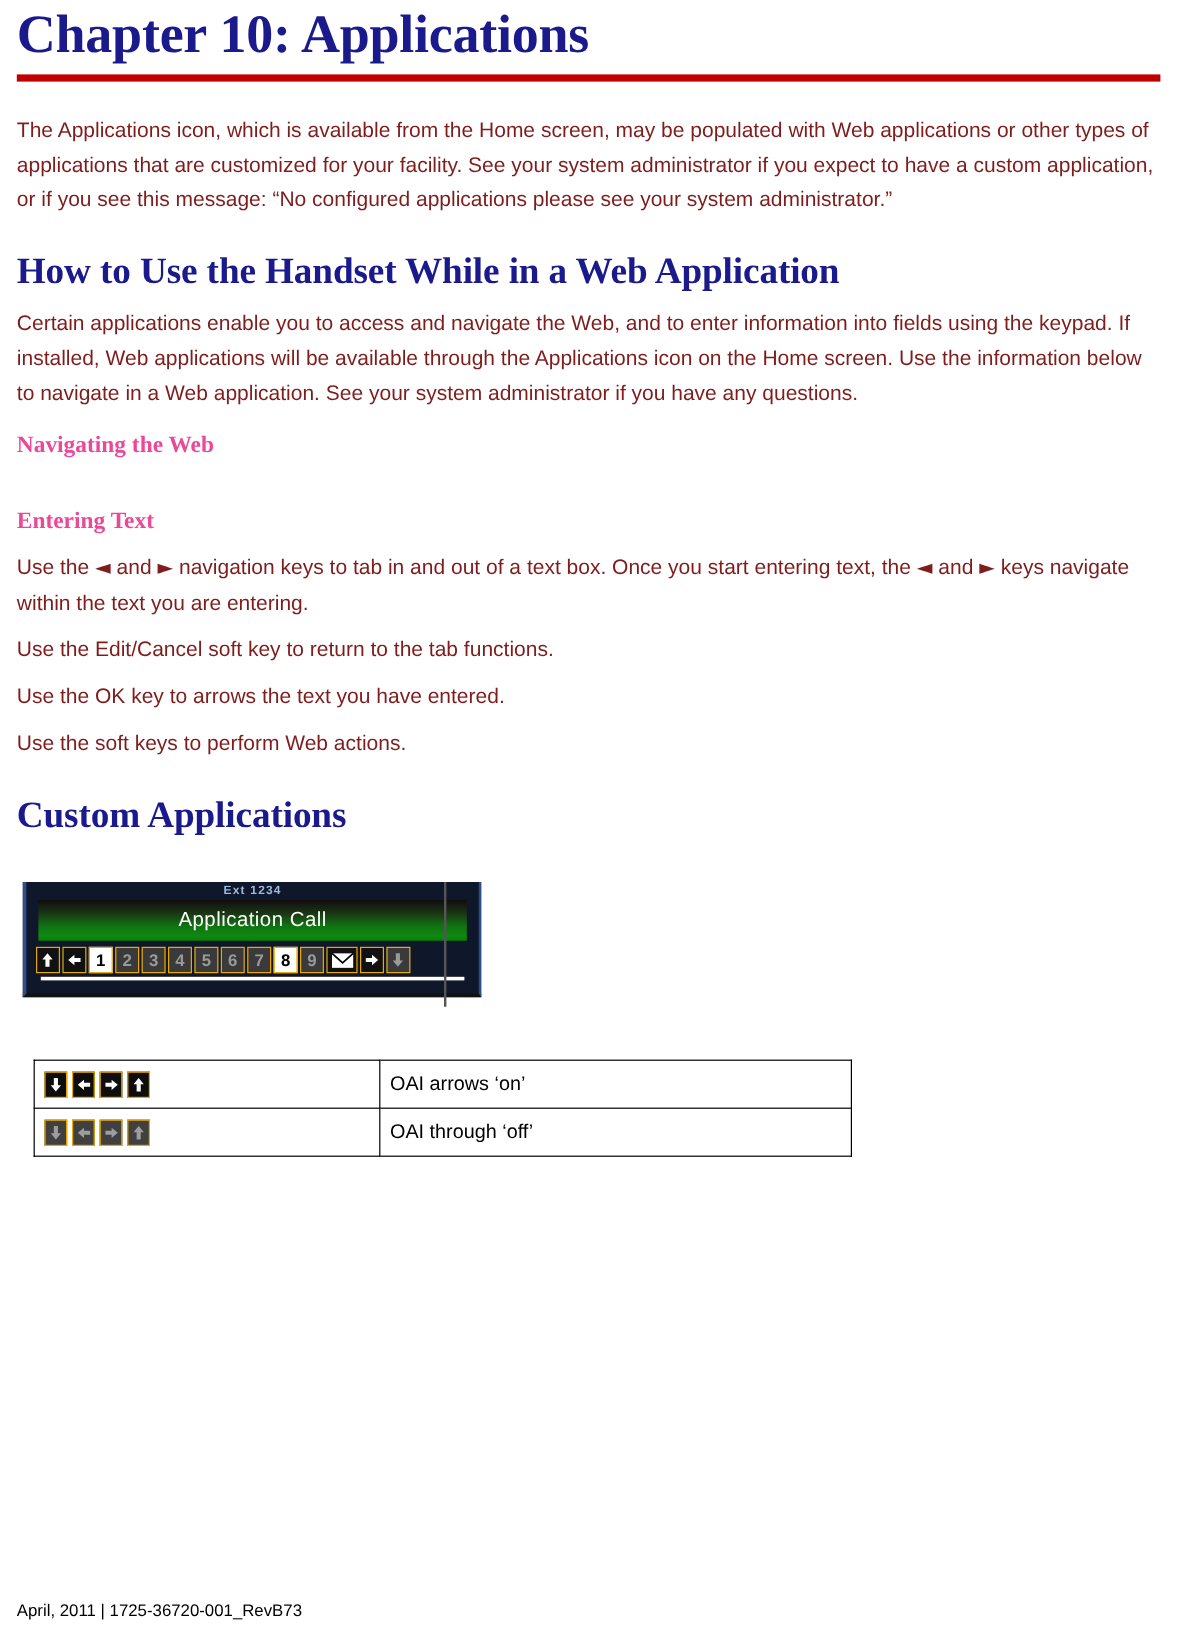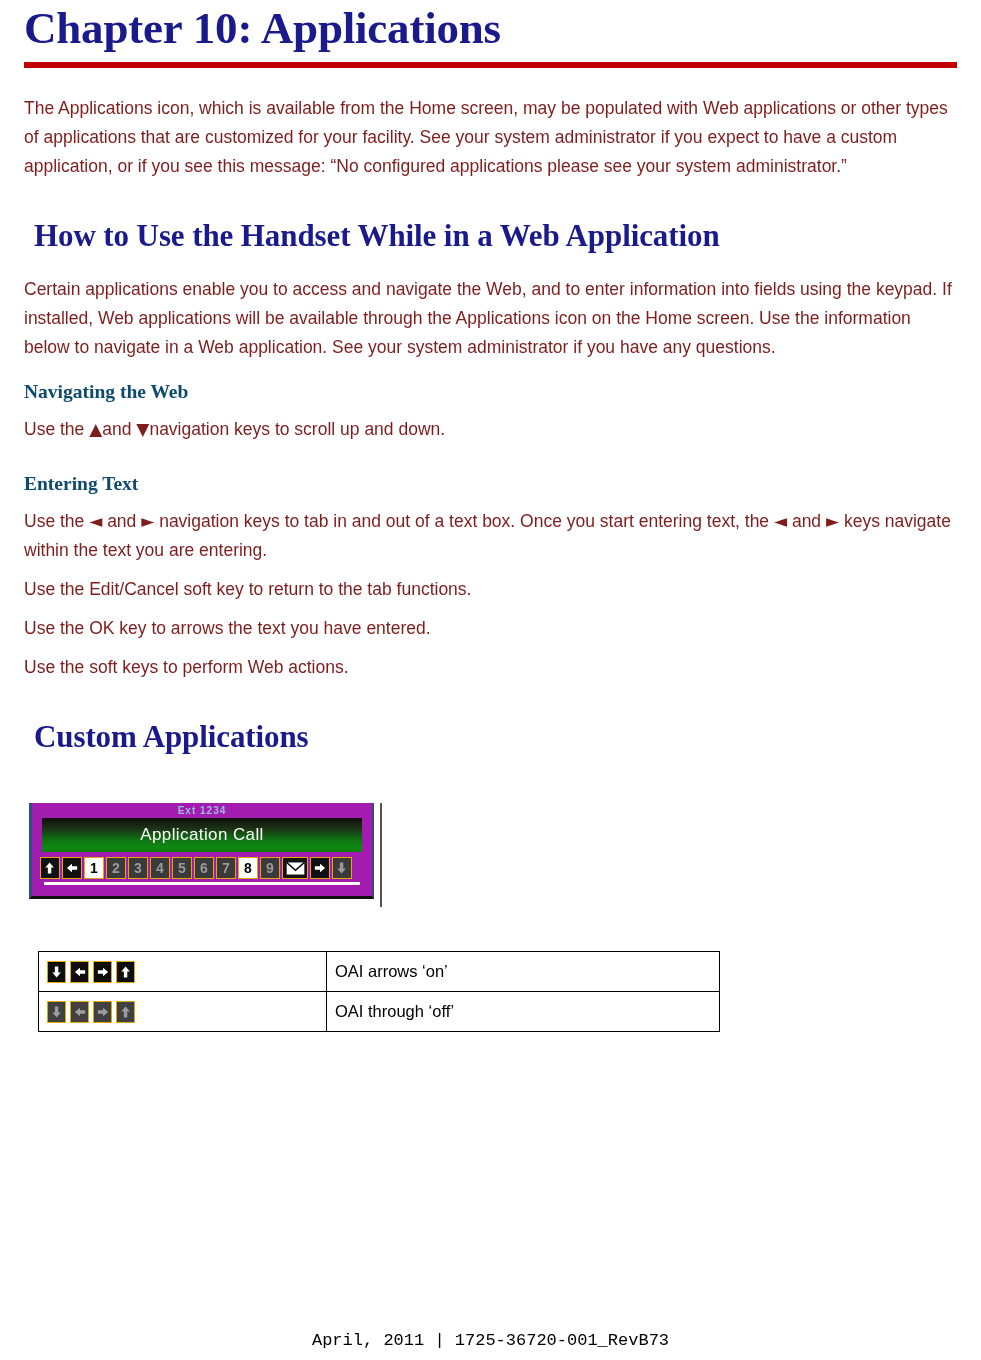--- a/index.html
+++ b/index.html
@@ -10,21 +10,21 @@
     background: #ffffff;
     font-family: "Liberation Sans", sans-serif;
     color: #000000;
     position: relative;
     overflow: hidden;
   }
   .page {
     position: relative;
     width: 981px;
     height: 1360px;
-    padding: 0 24px;
+    padding: 0 14px;
   }
 
   
   .chapter-title {
     font-family: "Liberation Serif", serif;
     font-weight: bold;
     font-size: 45px;
     line-height: 52px;
     color: #1a1a8c;
     letter-spacing: -0.2px;
@@ -50,47 +50,47 @@
   .spacer-md { height: 17px; }
   .spacer-sm { height: 10px; }
 
   
   h2.h1-head {
     font-family: "Liberation Serif", serif;
     font-weight: bold;
     font-size: 31px;
     line-height: 38px;
     color: #1a1a8c;
-    margin: 10px;
+    margin: 0;
     letter-spacing: -0.1px;
   }
   h3.h2-head {
     font-family: "Liberation Serif", serif;
     font-weight: bold;
     font-size: 19.5px;
     line-height: 26px;
-    color: #0c4a6e;
+    color: #ec4899;
     margin: 0;
   }
 
   .arrow { font-family: "DejaVu Sans", sans-serif; font-size: 17px; }
 
   
   .figure-wrap {
     position: relative;
     width: 360px;
     height: 105px;
     margin-left: 5px;
   }
   .phone-shot {
     position: absolute;
     left: 0; top: 0;
-    width: 345px;
+    width: 382px;
     height: 96px;
-    background: #a21caf;
+    background: #0f172a;
     border-left: 3px solid #2c4f85;
     border-right: 2px solid #2c4f85;
     border-bottom: 3px solid #111111;
     padding: 3px 6px 0 6px;
     overflow: hidden;
   }
   .phone-topline {
     height: 11px;
     text-align: center;
     font-size: 10px;
@@ -185,24 +185,24 @@
   .tbl-ibox.on  { background: #0d0d0d; }
   .tbl-ibox.off { background: #404040; }
 
   
   .footer {
     position: absolute;
     left: 14px;
     right: 14px;
     bottom: 10px;
     display: flex;
-    justify-content: center;
+    justify-content: flex-start;
     align-items: baseline;
-    font-family: Liberation Mono, monospace;
-    font-size: 17px;
+    font-family: Liberation Sans, sans-serif;
+    font-size: 14px;
     color: #000000;
   }
 </style>
 </head>
 <body>
 
 <div class="page">
 
   <h1 class="chapter-title">Chapter 10: Applications</h1>
   <div class="title-rule"></div>
@@ -218,21 +218,20 @@
   <div class="spacer-sm"></div>
 
   <p class="body">Certain applications enable you to access and navigate the Web, and to enter information into fields using the keypad. If installed, Web applications will be available through the Applications icon on the Home screen. Use the information below to navigate in a Web application. See your system administrator if you have any questions.</p>
 
   <div class="spacer-md"></div>
 
   <h3 class="h2-head">Navigating the Web</h3>
 
   <div class="spacer-sm"></div>
 
-  <p class="body"><span>Use the </span><span class="arrow">▲</span><span>and </span><span class="arrow">▼</span><span>navigation keys to scroll up and down.</span></p>
 
   <div class="spacer-sm"></div>
 
 
   <div class="spacer-md"></div>
 
   <h3 class="h2-head">Entering Text</h3>
 
   <div class="spacer-sm"></div>
 

